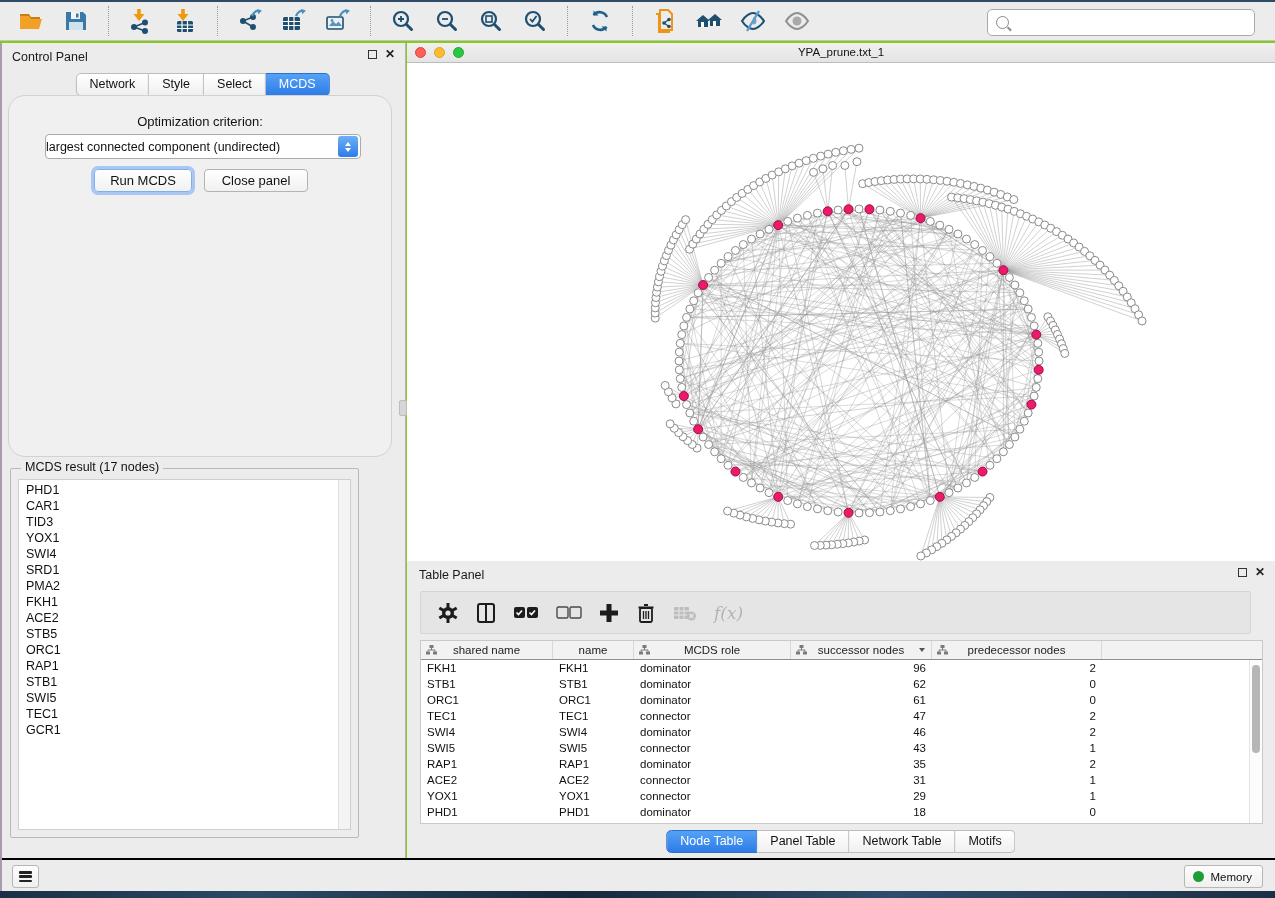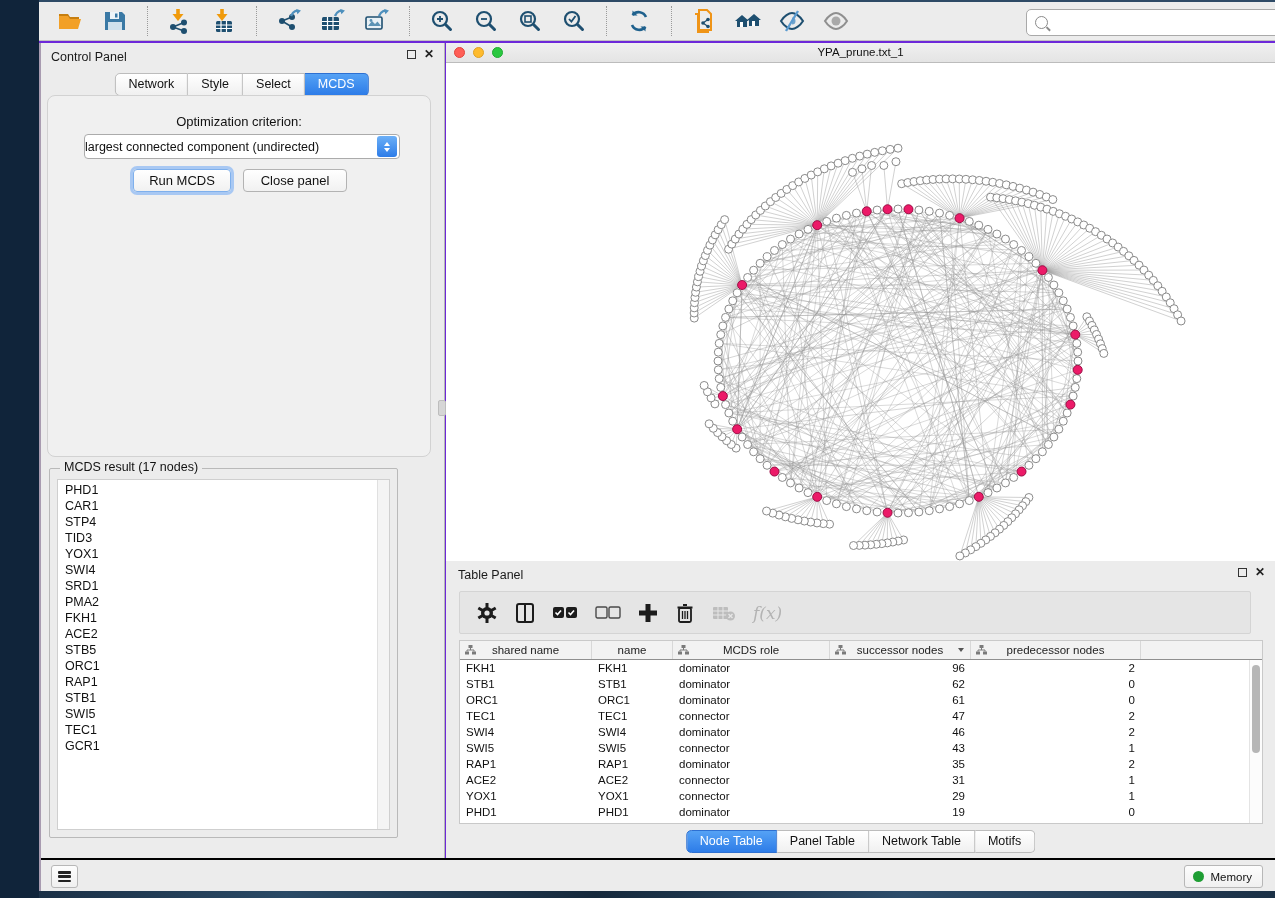--- a/index.html
+++ b/index.html
@@ -1,18 +1,18 @@
 <!DOCTYPE html>
 <html><head>
 <meta charset="utf-8">
 <style>
   * { margin:0; padding:0; box-sizing:border-box; }
   html,body { width:1275px; height:898px; }
   body { font-family:"Liberation Sans", sans-serif; background:#10243a; overflow:hidden; }
-  .app { position:absolute; inset:0; background:#6d28d9;margin-left:39px; }
+  .app { position:absolute; inset:0; background:#84cc16; }
 
   
   .toolbar { position:absolute; left:0; top:0; width:1275px; height:41px;
     background:#ececec; border-top:2px solid #2e4a66; border-bottom:1px solid #c2c2c2;
     display:flex; align-items:center; padding-left:10px; }
   .tbtn { width:34px; height:32px; display:flex; align-items:center; justify-content:center; margin:0 5px; }
   .tsep { width:1px; height:30px; border-left:1px dotted #9a9a9a; margin:0 10px; }
   .searchbox { position:absolute; right:20px; top:7px; width:268px; height:27px;
     background:#fff; border:1px solid #a9a9a9; border-radius:5px; display:flex; align-items:center; padding-left:8px; }
   .searchbox input { border:none; outline:none; flex:1; font-size:12px; height:20px; background:transparent; font-family:"Liberation Sans",sans-serif; }
@@ -29,21 +29,21 @@
 
   .seg { display:flex; }
   .seg .sg { background:linear-gradient(#ffffff,#f0f0f0); border:1px solid #bcbcbc; border-left:none;
     font-size:12.5px; color:#111; padding:3px 13px 4px; cursor:default; }
   .seg .sg:first-child { border-left:1px solid #bcbcbc; border-radius:5px 0 0 5px; }
   .seg .sg:last-child { border-radius:0 5px 5px 0; }
   .seg .sg.on { background:linear-gradient(#55a2f5,#2d7ce8); border-color:#2d70d2; color:#fff; }
   .cp-tabs { position:absolute; left:50%; transform:translateX(-50%); top:30px; }
 
   .cp-box { position:absolute; left:8px; top:52px; width:384px; height:362px;
-    background:#f0f0f0; border:1px solid #d2d2d2; border-radius:8px; }
+    background:#f0f0f0; border:1px solid #d2d2d2; border-radius:17px; }
   .opt-label { position:absolute; top:18px; width:100%; text-align:center; font-size:13px; color:#111; }
   .dropdown { position:absolute; left:36px; top:38px; width:316px; height:25px; background:#fff;
     border:1px solid #ababab; border-radius:4px; display:flex; align-items:center; }
   .dropdown .dval { flex:1; font-size:12.5px; padding-left:0; color:#111; white-space:nowrap; }
   .stepper { width:20px; height:21px; margin-right:2px; border-radius:3px;
     background:linear-gradient(#6cb0f7,#2d7ce8); display:flex; flex-direction:column; align-items:center; justify-content:center; gap:2px; }
   .tri-up { width:0;height:0;border-left:3.5px solid transparent;border-right:3.5px solid transparent;border-bottom:4.5px solid #fff; }
   .tri-dn { width:0;height:0;border-left:3.5px solid transparent;border-right:3.5px solid transparent;border-top:4.5px solid #fff; }
   .btnrow { position:absolute; top:73px; width:100%; }
   .macbtn { position:absolute; height:23px; background:linear-gradient(#ffffff,#f1f1f1);
@@ -274,21 +274,20 @@
         <div class="macbtn btn-close">Close panel</div>
       </div>
     </div>
 
     <div class="groupbox">
       <div class="legend">MCDS result (17 nodes)</div>
       <div class="mcds-list">
         <div style="padding-top:2px;">
             <div class="mcds-item">PHD1</div>
             <div class="mcds-item">CAR1</div>
-            <div class="mcds-item">STP4</div>
             <div class="mcds-item">TID3</div>
             <div class="mcds-item">YOX1</div>
             <div class="mcds-item">SWI4</div>
             <div class="mcds-item">SRD1</div>
             <div class="mcds-item">PMA2</div>
             <div class="mcds-item">FKH1</div>
             <div class="mcds-item">ACE2</div>
             <div class="mcds-item">STB5</div>
             <div class="mcds-item">ORC1</div>
             <div class="mcds-item">RAP1</div>
@@ -1266,21 +1265,21 @@
             <div class="td" style="width: 132px;">YOX1</div>
             <div class="td" style="width: 81px;">YOX1</div>
             <div class="td" style="width: 157px;">connector</div>
             <div class="td num" style="width: 141px;">29</div>
             <div class="td num" style="width: 170px;">1</div>
           </div>
           <div class="trow">
             <div class="td" style="width: 132px;">PHD1</div>
             <div class="td" style="width: 81px;">PHD1</div>
             <div class="td" style="width: 157px;">dominator</div>
-            <div class="td num" style="width: 141px;">19</div>
+            <div class="td num" style="width: 141px;">18</div>
             <div class="td num" style="width: 170px;">0</div>
           </div>
         </div>
       <div class="vtrack">
           <div class="vthumb"></div>
         </div>
     </div>
 
     <div class="seg tp-tabs">
       <div class="sg on">Node Table</div>

